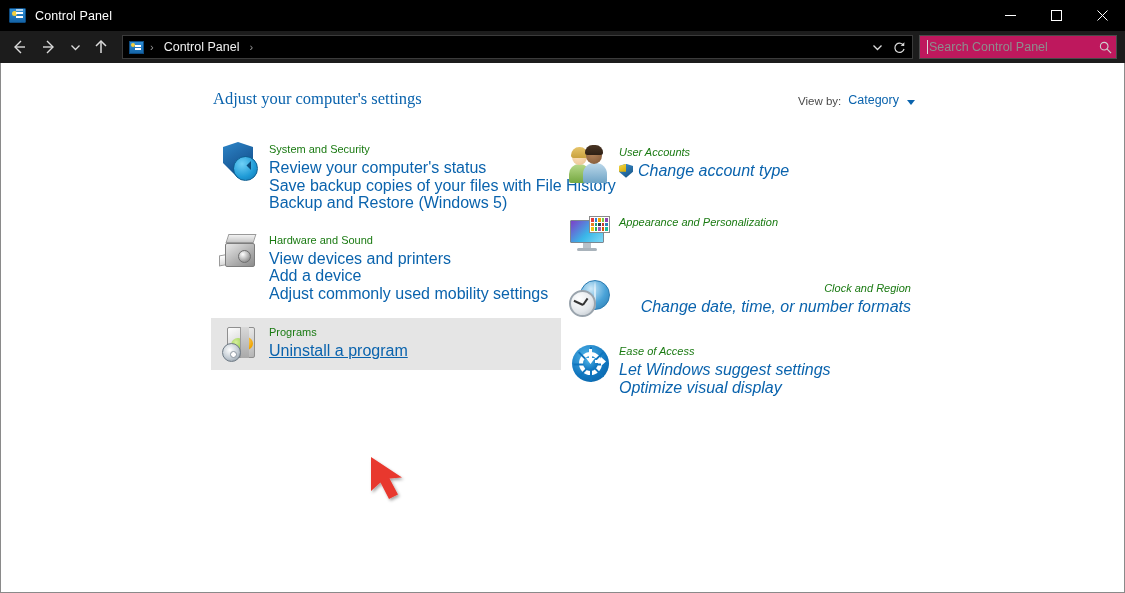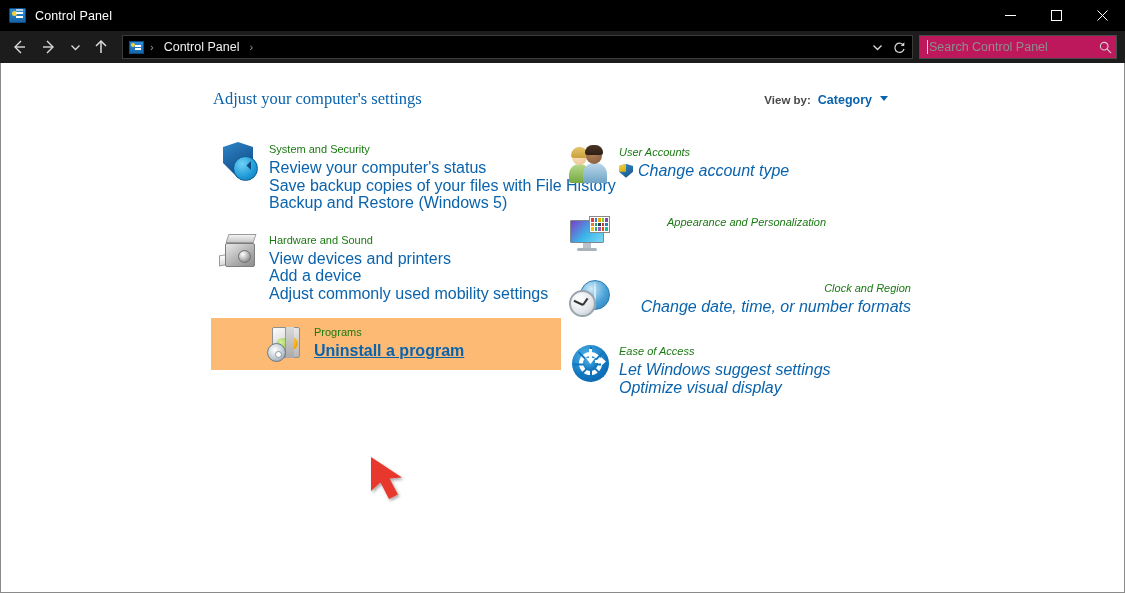--- a/index.html
+++ b/index.html
@@ -120,59 +120,59 @@
     position: relative;
     overflow: hidden;
   }
   #page-head {
     position: absolute; left: 212px; top: 26px; font-family: Liberation Serif, serif;
   }
   #page-title {
     font-size: 16.5px; color: #0a63ad; font-weight: 400; white-space: nowrap;
   }
   #viewby {
-    position: absolute; right: 236px; top: 30px;
-    display: flex; align-items: center; gap: 7px; white-space: nowrap; font-weight: bold;
+    position: absolute; right: 209px; top: 30px;
+    display: flex; align-items: flex-end; gap: 7px; white-space: nowrap;
   }
   #viewby-label { font-size: 11.5px; color: #4a4a4a; }
   #viewby-value { font-size: 12.5px; color: #0a63ad; }
   #viewby-caret {
     width:0;height:0;border-left:4.5px solid transparent;border-right:4.5px solid transparent;
     border-top:5px solid #0a63ad; position: relative; top:-2px; margin-left:1px;
   }
 
   #columns {
     position: absolute; left: 0; top: 68px; right: 0; bottom: 0;
   }
   .column { position: absolute; top: 0; width: 350px; }
   #col-left  { left: 210px; }
   #col-right { left: 560px; font-style: italic; }
 
   .cat {
     position: relative;
     display: flex;
     padding: 4px 0 4px 0;
   }
-  .cat.highlight { background: #fdba74; padding-left: 45px; }
+  .cat.highlight { background: #e5e5e5; }
   #col-left .cat.highlight { width: 350px; }
   .cat-icon {
     width: 58px; flex: 0 0 58px;
     display: flex; align-items: flex-start; justify-content: center;
     padding-top: 2px;
   }
   .cat-body { flex: 1 1 auto; padding-top: 0px; }
   .cat-title {
     font-size: 11px; color: #1a7a12; line-height: 20px;
     display: inline-block; white-space: nowrap;
   }
   .cat-link {
     font-size: 16px; color: #0a63ad; line-height: 17.5px;
     display: block; white-space: nowrap;
   }
-  .cat-link.hovered { text-decoration: underline; font-weight: bold; }
+  .cat-link.hovered { text-decoration: underline; }
   .cat-link.with-shield { display: flex; align-items: center; gap: 5px; }
 
   
   .ico { position: relative; width: 42px; height: 42px; }
 
   
   .ico-shield .sh {
     position:absolute; left:4px; top:1px; width:30px; height:36px;
     background: linear-gradient(150deg,#2e86c8 0%, #1b5f9e 55%, #0e4478 100%);
     clip-path: polygon(50% 0%, 100% 14%, 100% 58%, 50% 100%, 0% 58%, 0% 14%);
@@ -508,21 +508,21 @@
                 <span class="pB-hair"></span>
               </span>
             </div>
             <div class="cat-body"><a class="cat-title">User Accounts</a><a class="cat-link with-shield">
                 <span class="shield-sm">
                   <span class="s"></span>
                 </span>
                 <span>Change account type</span>
               </a></div>
           </div>
-          <div class="cat" style="margin-top: 18px; gap: 48px;">
+          <div class="cat" style="margin-top: 18px;">
             <div class="cat-icon">
               <span class="ico ico-ap">
                 <span class="screen"></span>
                 <span class="stand"></span>
                 <span class="foot"></span>
                 <span class="swatch">
                   <i style="background: rgb(226, 59, 59);"></i>
                   <i style="background: rgb(47, 126, 216);"></i>
                   <i style="background: rgb(240, 165, 0);"></i>
                   <i style="background: rgb(122, 201, 67);"></i>

